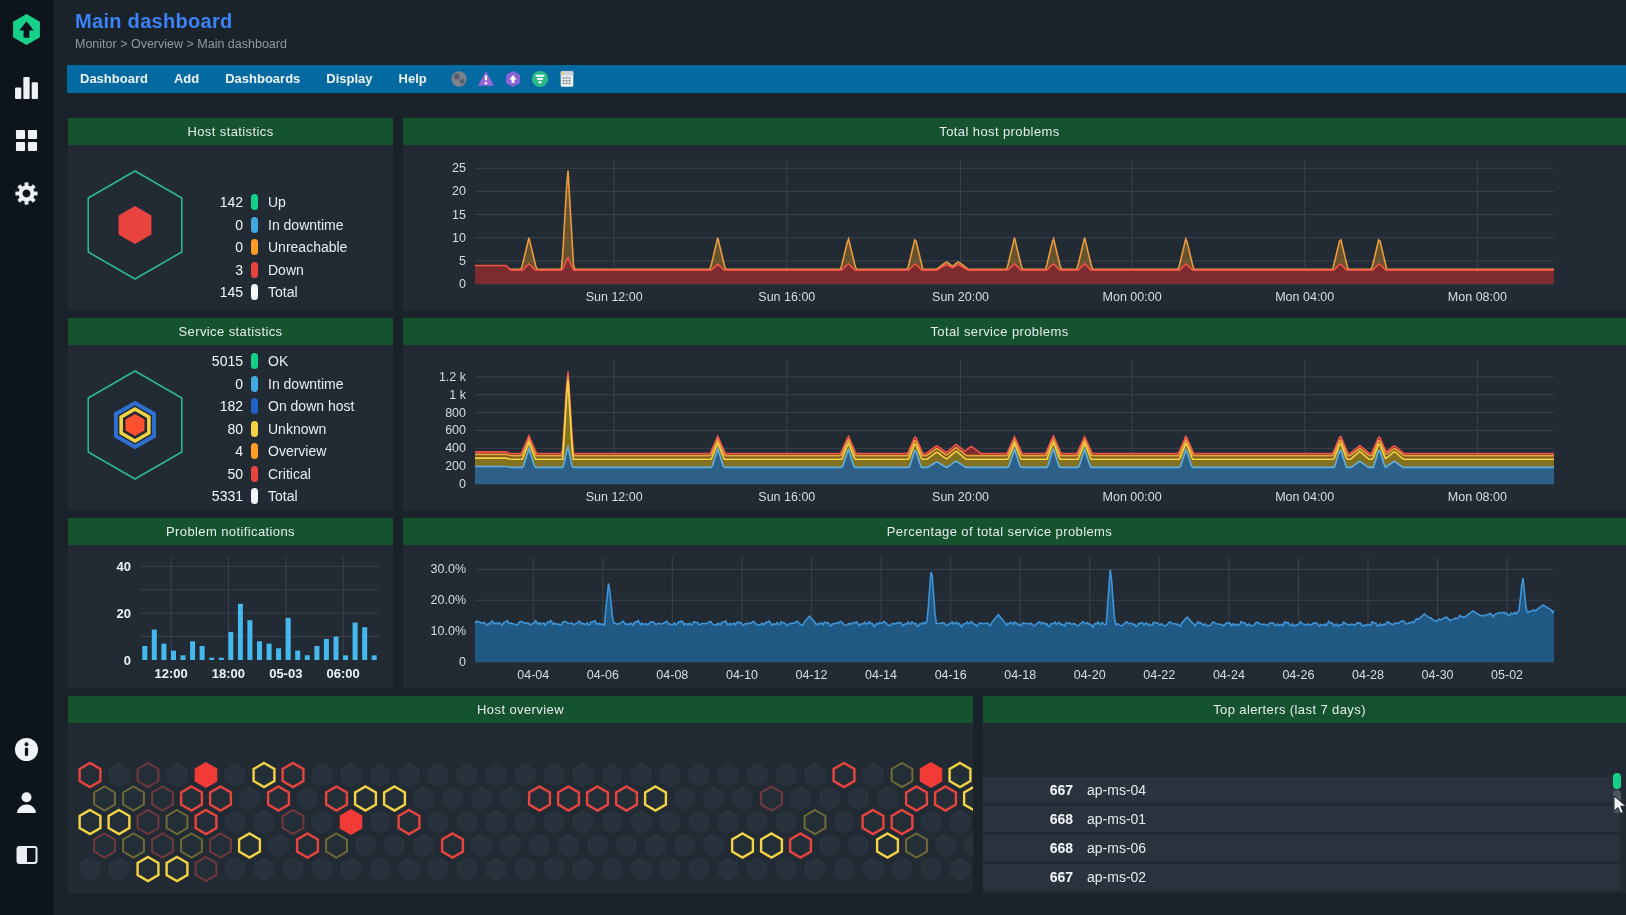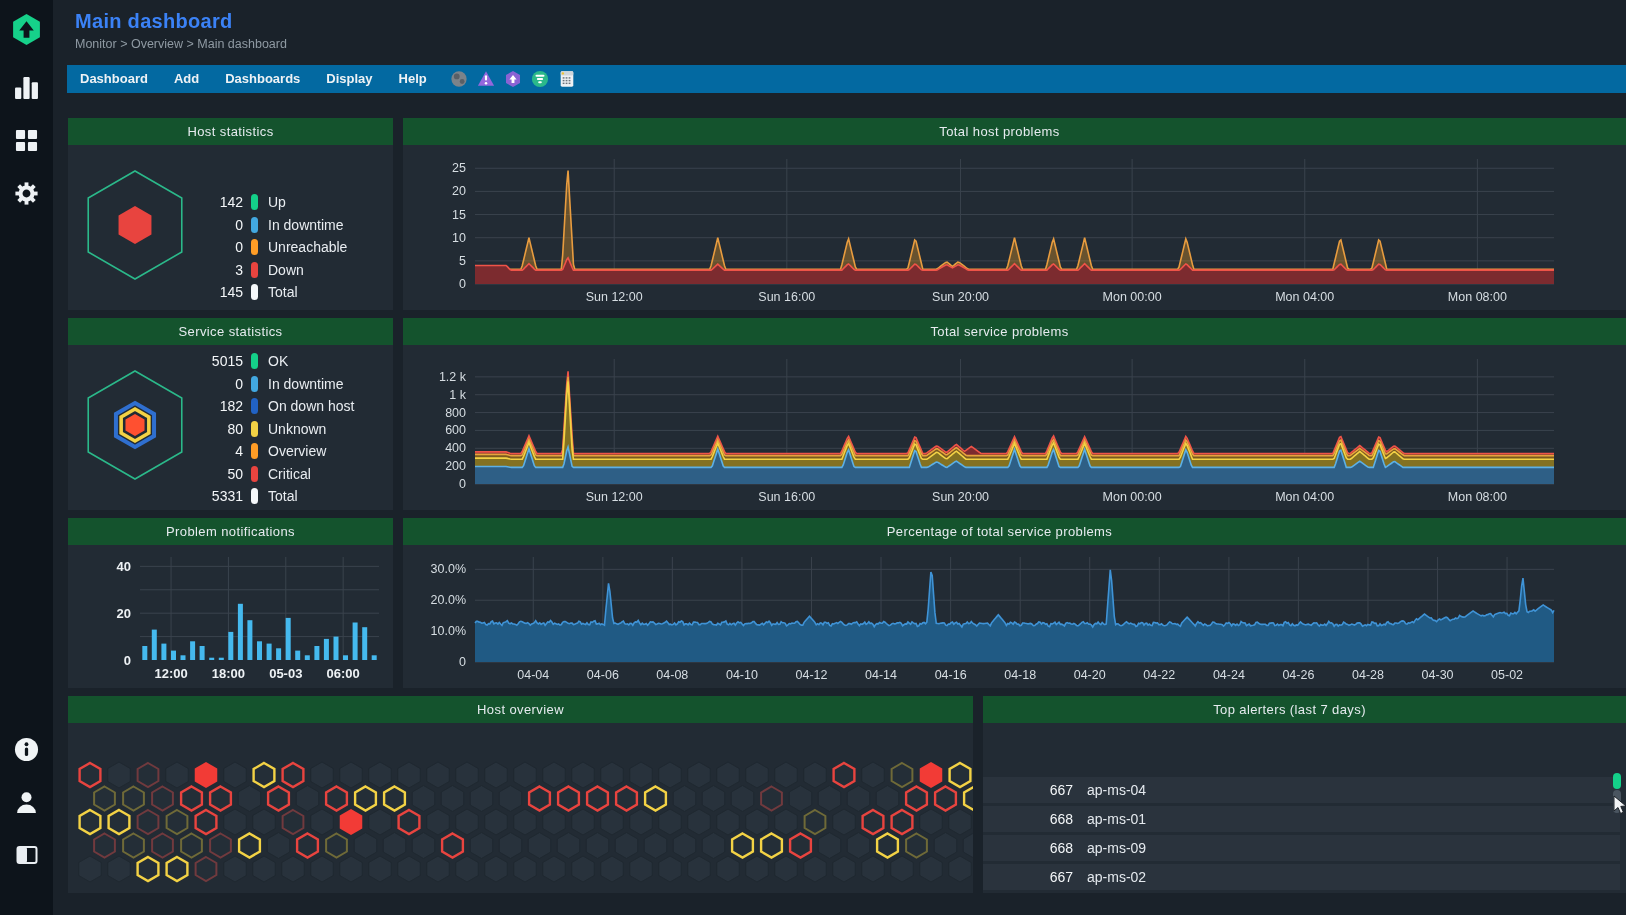--- a/index.html
+++ b/index.html
@@ -36,21 +36,21 @@
   .stat-row{display:flex;align-items:center;height:22.5px;cursor:pointer;}
   .stat-num{width:58px;text-align:right;font-size:14px;color:#f4f7f9;}
   .stat-pill{width:7px;height:16px;border-radius:4px;margin:0 10px 0 8px;flex:none;}
   .stat-lbl{font-size:14px;color:#e9edf1;white-space:nowrap;}
   
   .tbl-head{position:absolute;top:0;left:0;right:0;height:27px;font-size:13px;color:#828e98;}
   .tbl-head .c1{position:absolute;left:20px;width:70px;text-align:right;top:6px;}
   .tbl-head .c2{position:absolute;left:104px;top:6px;}
   .tbl-head .c3{position:absolute;left:304px;top:6px;}
   .tbl-row{position:absolute;left:0;right:6px;height:26px;background:#2a333d;cursor:pointer;}
-  .tbl-row .c1{position:absolute;left:20px;width:70px;text-align:right;top:5px;font-size:14px;font-weight:normal;color:#f4f7f9;}
+  .tbl-row .c1{position:absolute;left:20px;width:70px;text-align:right;top:5px;font-size:14px;font-weight:bold;color:#f4f7f9;}
   .tbl-row .c2{position:absolute;left:104px;top:5px;font-size:14px;color:#e4e9ee;}
   .scroll-green{position:absolute;left:630px;top:50px;width:8px;height:16px;border-radius:4px;background:#14d089;}
   .scroll-thumb{position:absolute;left:630px;top:67px;width:8px;height:23px;border-radius:4px;background:#4a5560;cursor:pointer;}
   
   .cursor{position:absolute;left:1612px;top:795px;pointer-events:none;}
 </style>
 </head>
 <body>
 
 <div class="screen">
@@ -596,21 +596,21 @@
           </svg></div>
       </div>
   </div>
 
   <div class="panel pad-right" id="p-alerters">
     <div class="panel-header">Top alerters (last 7 days)</div>
     <div class="panel-body">
       <div id="tbl-rows">
           <div class="tbl-row" style="top: 54px;"><span class="c1">667</span><span class="c2">ap-ms-04</span><span class="c3"></span></div>
           <div class="tbl-row" style="top: 83px;"><span class="c1">668</span><span class="c2">ap-ms-01</span><span class="c3"></span></div>
-          <div class="tbl-row" style="top: 112px;"><span class="c1">668</span><span class="c2">ap-ms-09</span><span class="c3"></span></div>
+          <div class="tbl-row" style="top: 112px;"><span class="c1">668</span><span class="c2">ap-ms-06</span><span class="c3"></span></div>
           <div class="tbl-row" style="top: 141px;"><span class="c1">667</span><span class="c2">ap-ms-02</span><span class="c3"></span></div>
         </div>
       <div class="scroll-green"></div>
       <div class="scroll-thumb"></div>
     </div>
   </div>
 
   <svg class="cursor" width="18" height="22">
     <polygon points="2,1 2,16 6,12.5 8.6,18.5 11.4,17.2 8.8,11.4 14,11" fill="#f2f4f6" stroke="#1a2026" stroke-width="1"></polygon>
   </svg>

